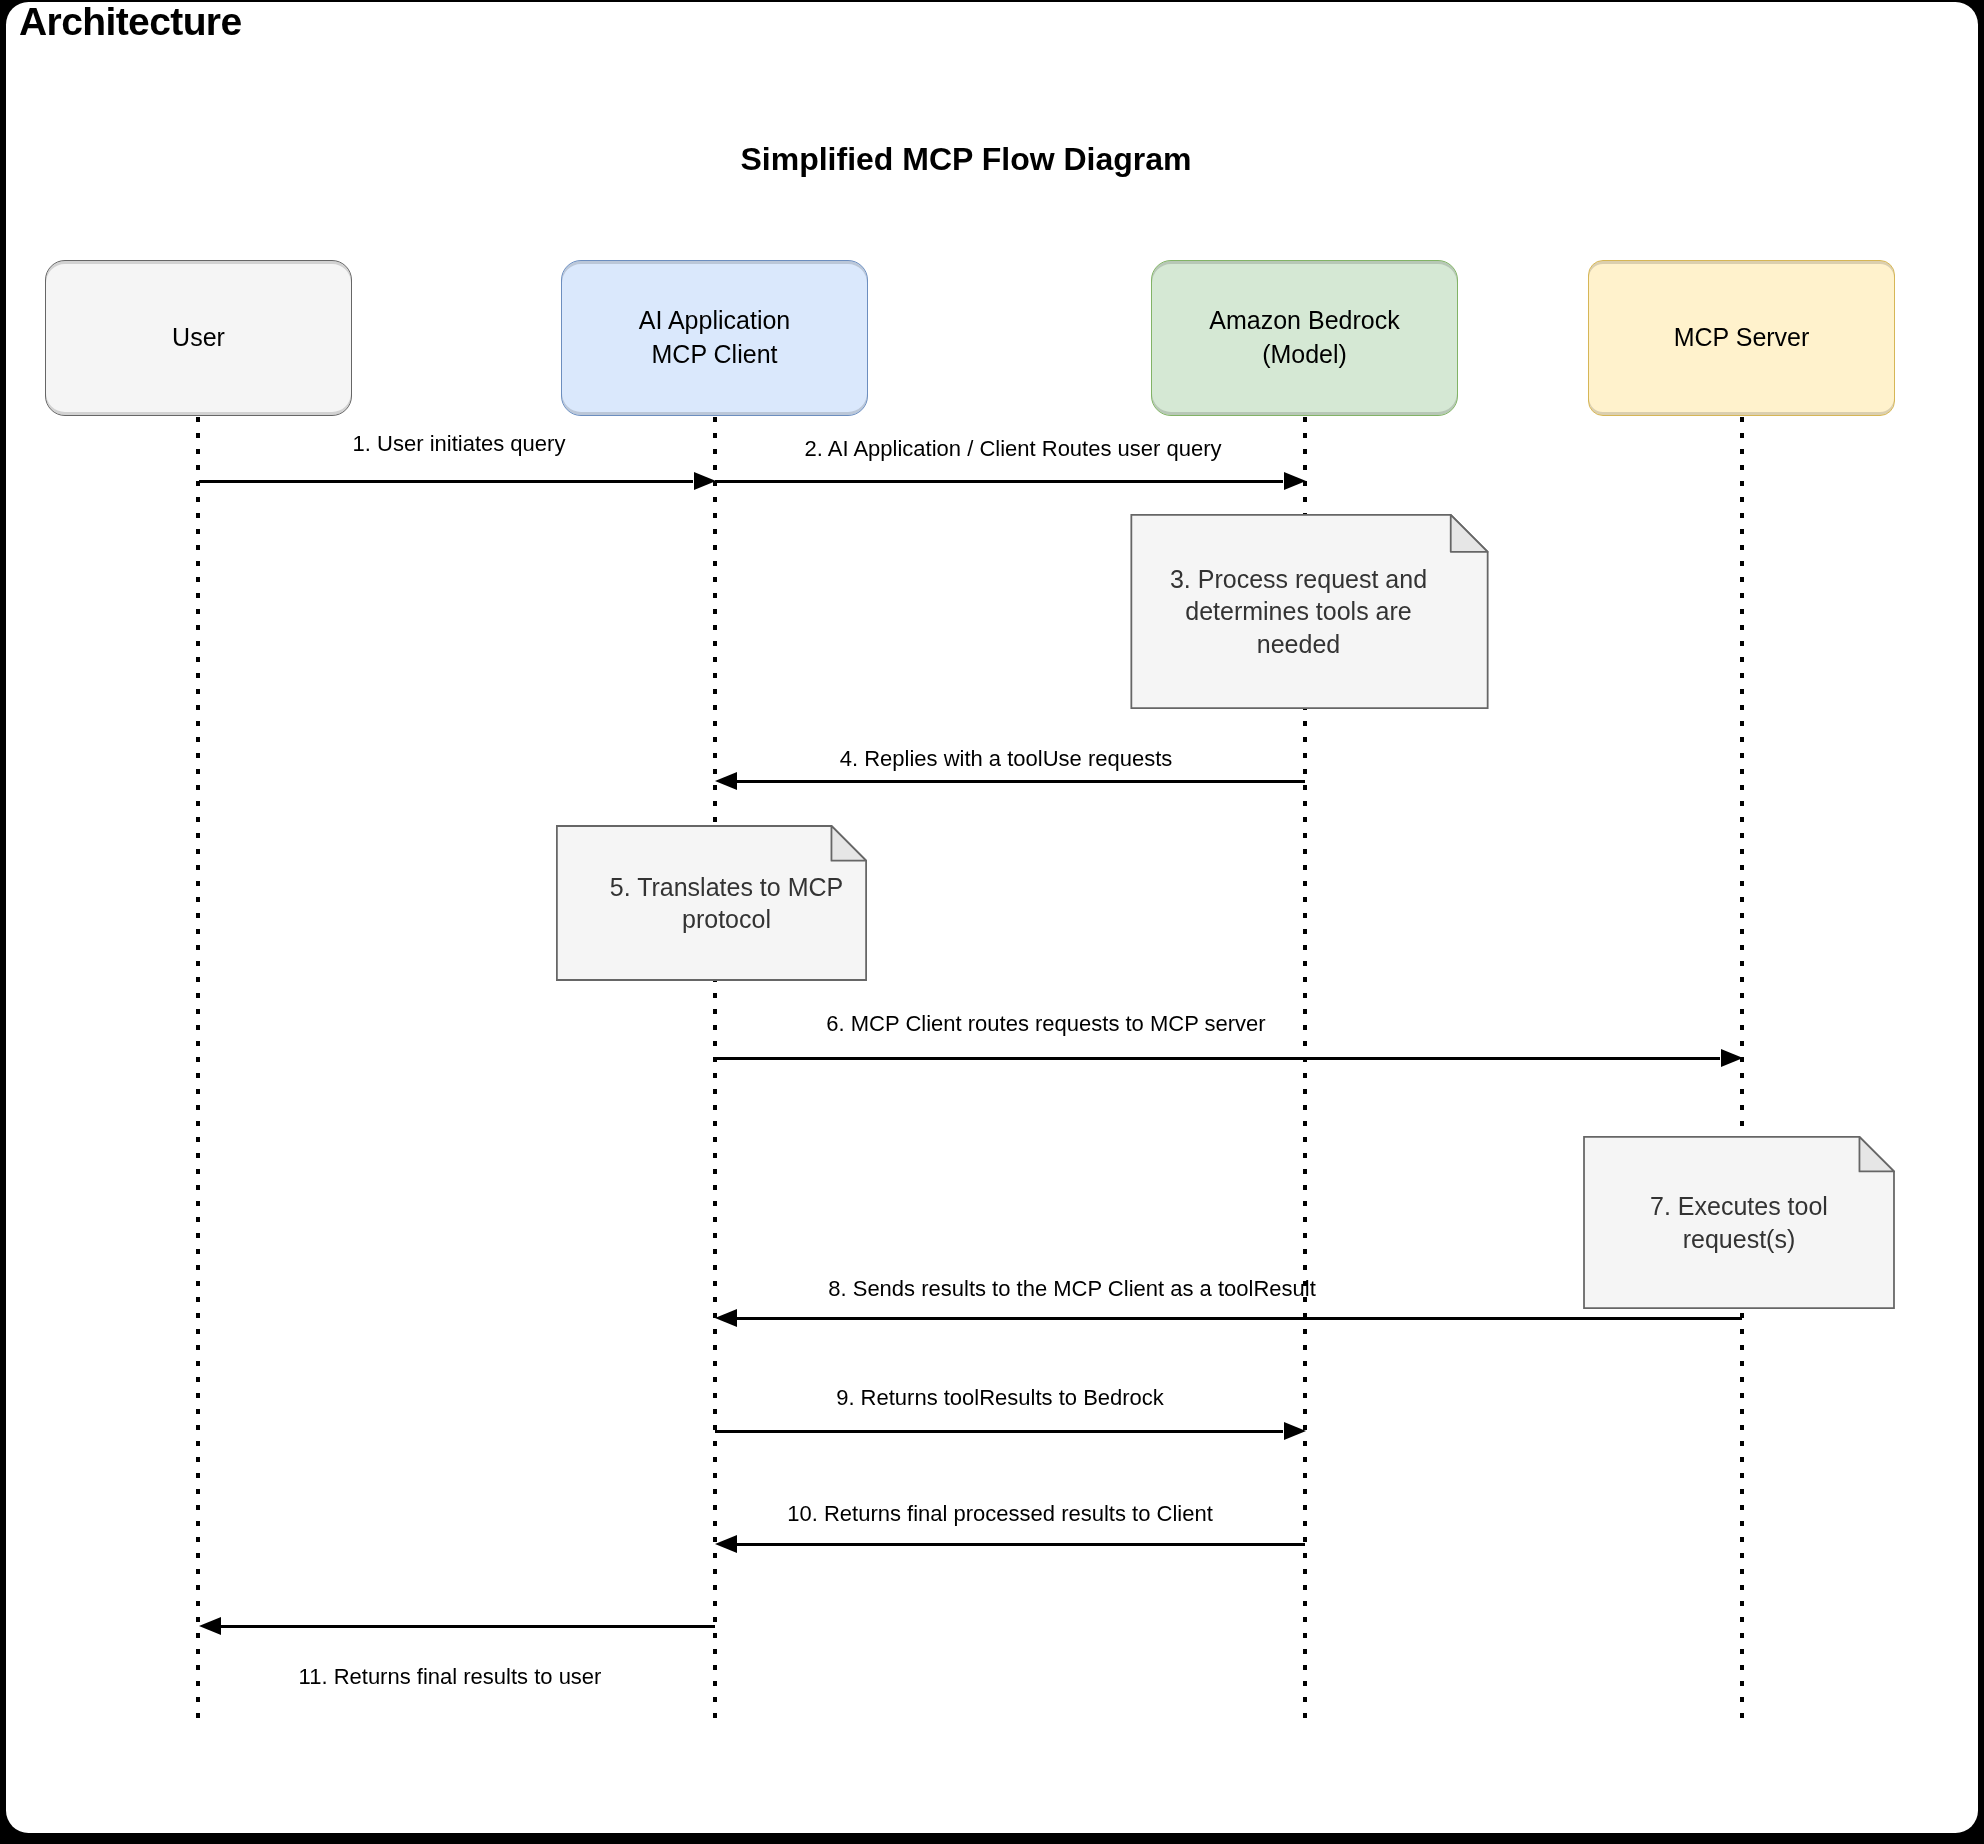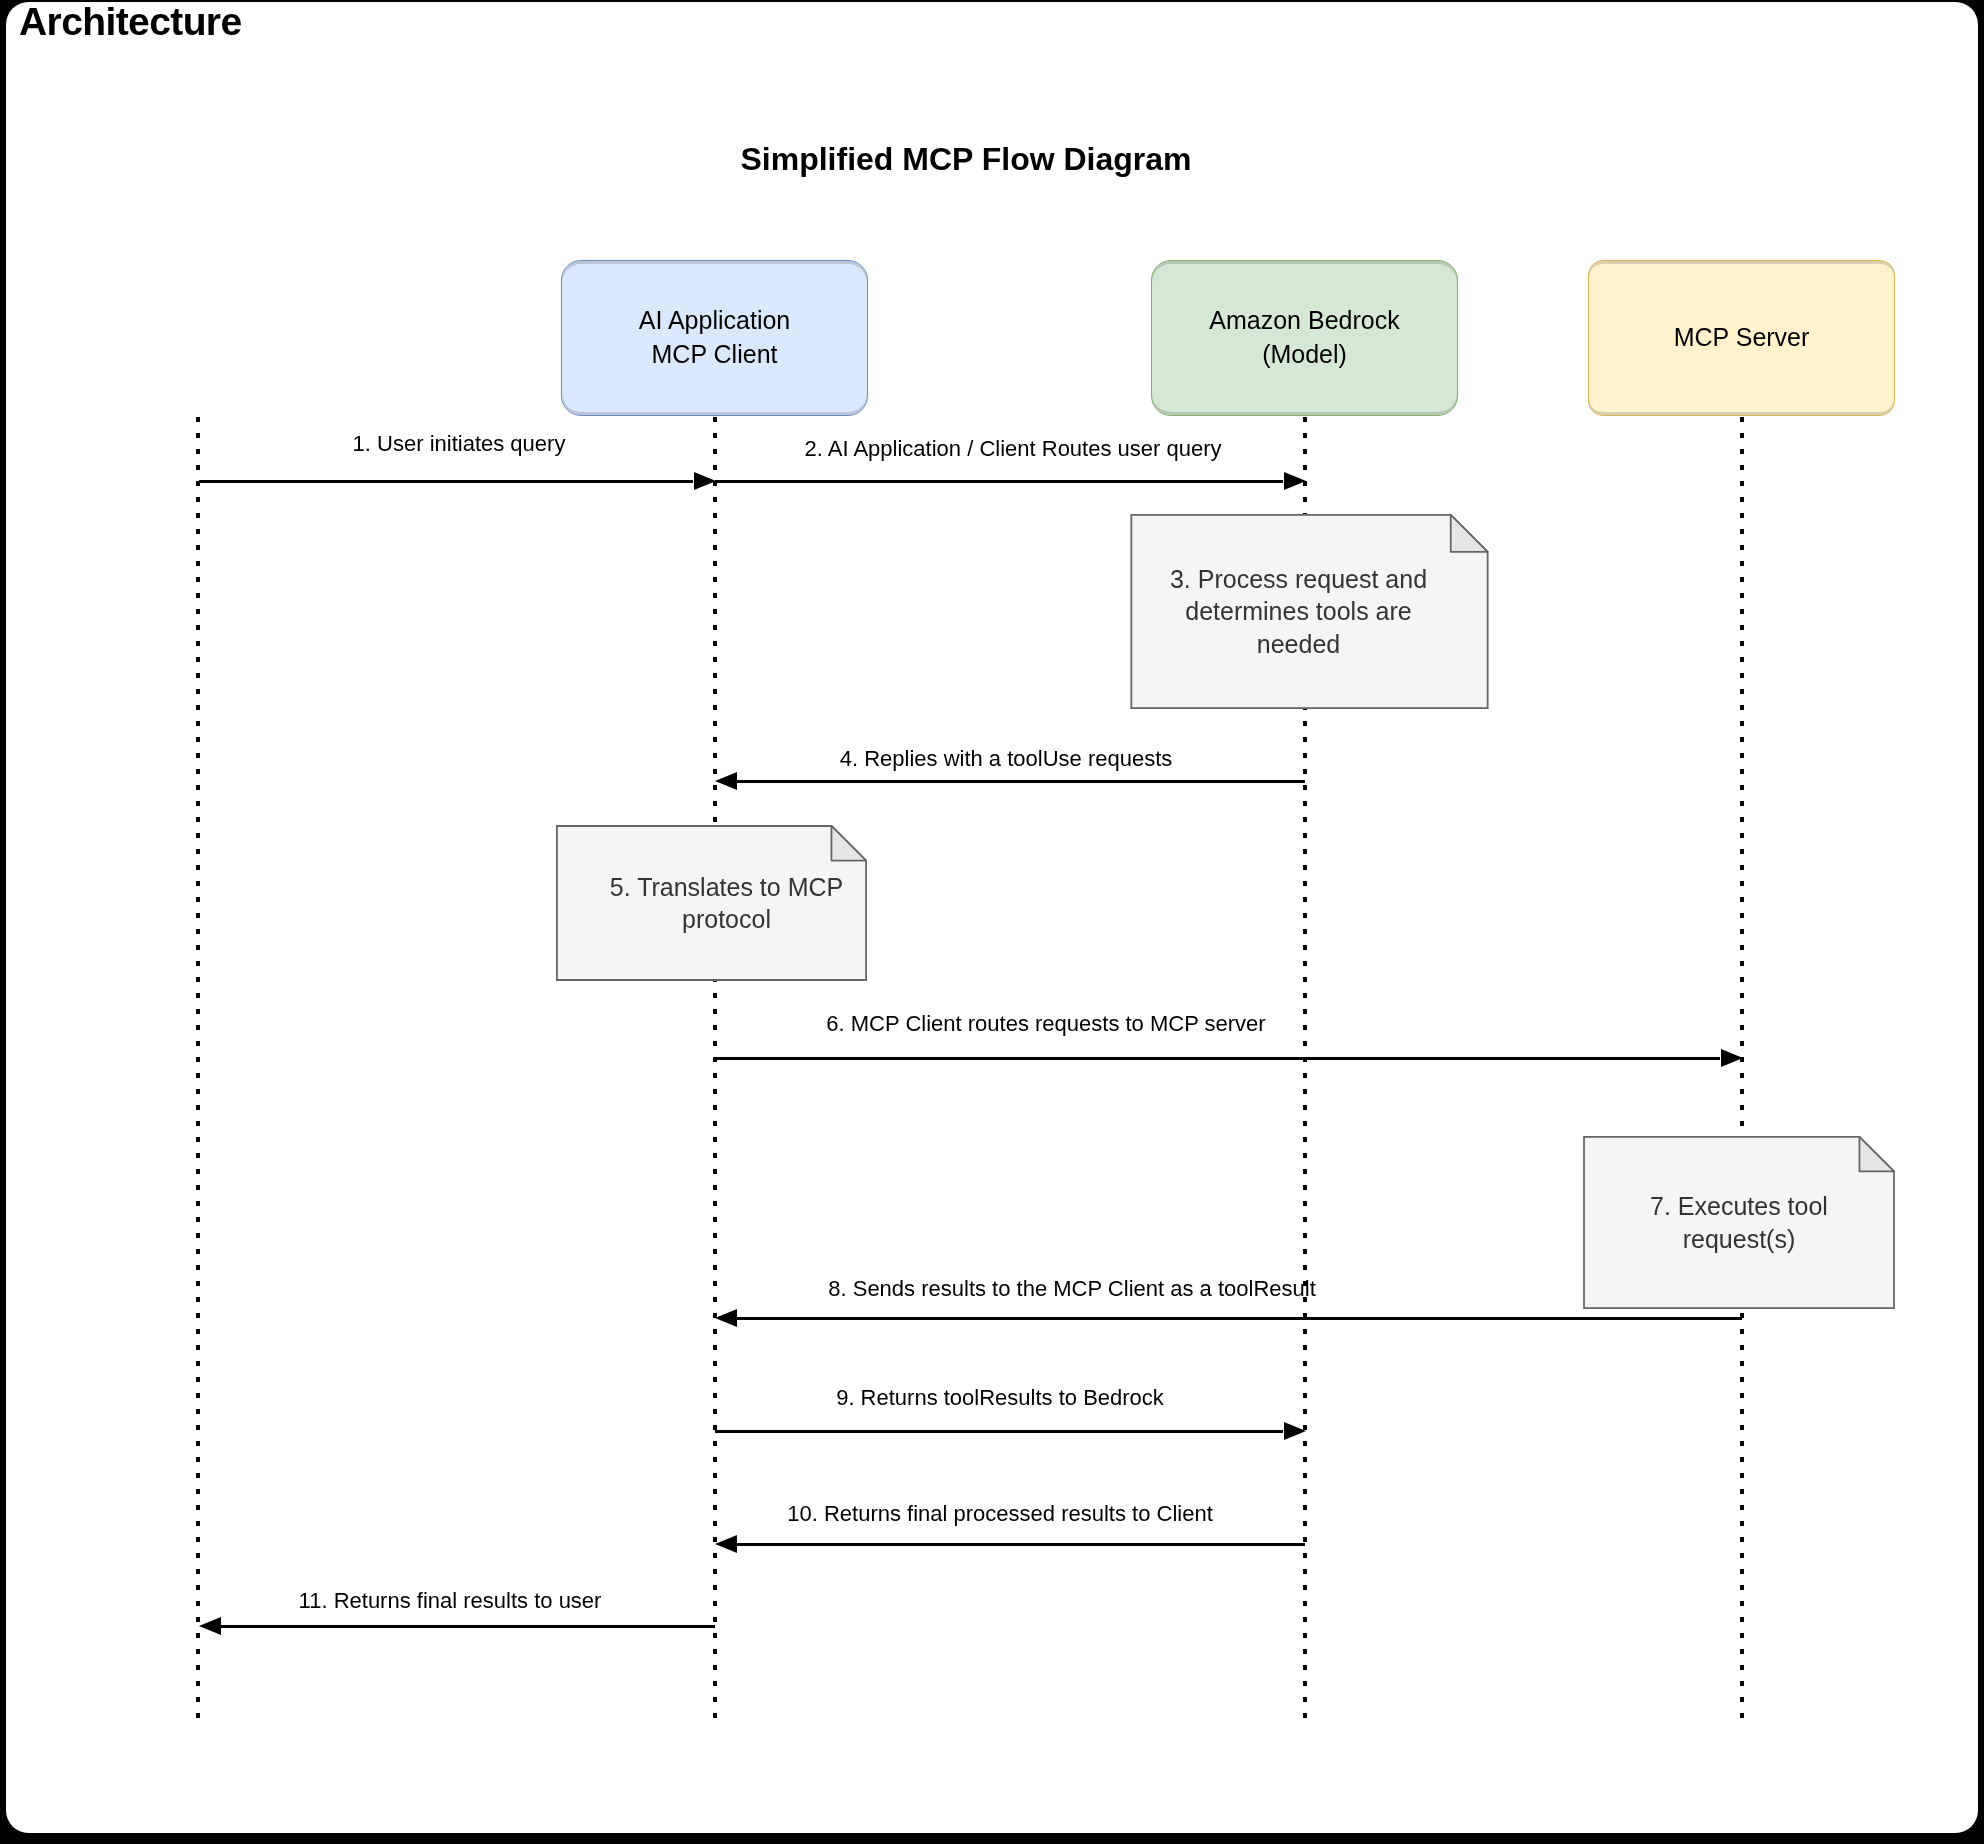--- a/index.html
+++ b/index.html
@@ -88,20 +88,21 @@
 <div class="stage">
 
   <div class="h1">Architecture</div>
   <div class="diagram-title">Simplified MCP Flow Diagram</div>
 
   <div class="lifeline" style="left:196px"></div>
   <div class="lifeline" style="left:713px"></div>
   <div class="lifeline" style="left:1303px"></div>
   <div class="lifeline" style="left:1740px"></div>
 
+  <div class="participant gray" style="left:45px">User</div>
   <div class="participant blue" style="left:561px">AI Application
 MCP Client</div>
   <div class="participant green" style="left:1151px">Amazon Bedrock
 (Model)</div>
   <div class="participant yellow" style="left:1588px">MCP Server</div>
 
   <div class="msg-label" style="left:459px;  top:431px">1. User initiates query</div>
   <div class="arrow right" style="left:199px;  top:480px;  width:494px">
       <i class="head"></i>
     </div>
@@ -129,21 +130,21 @@
   <div class="msg-label" style="left:1000px; top:1385px">9. Returns toolResults to Bedrock</div>
   <div class="arrow right" style="left:715px; top:1430px; width:568px">
       <i class="head"></i>
     </div>
 
   <div class="msg-label" style="left:1000px; top:1501px">10. Returns final processed results to Client</div>
   <div class="arrow left" style="left:737px; top:1543px; width:568px">
       <i class="head"></i>
     </div>
 
-  <div class="msg-label" style="left:450px;  top:1588px">11. Returns final results to user</div>
+  <div class="msg-label" style="left:450px;  top:1664px">11. Returns final results to user</div>
   <div class="arrow left" style="left:221px;  top:1625px; width:494px">
       <i class="head"></i>
     </div>
 
   <div class="note" style="left:1130px; top:514px; width:337px; height:195px">
     <svg width="359" height="195" viewBox="0 0 606 330">
       <polygon points="1.5,1.5 542,1.5 604.5,64 604.5,328.5 1.5,328.5" fill="#f5f5f5" stroke="#666666" stroke-width="3"></polygon>
       <path d="M542,1.5 L542,64 L604.5,64 Z" fill="#e6e6e6" stroke="#666666" stroke-width="3" stroke-linejoin="round"></path>
     </svg>
     <div class="note-text">3. Process request and

